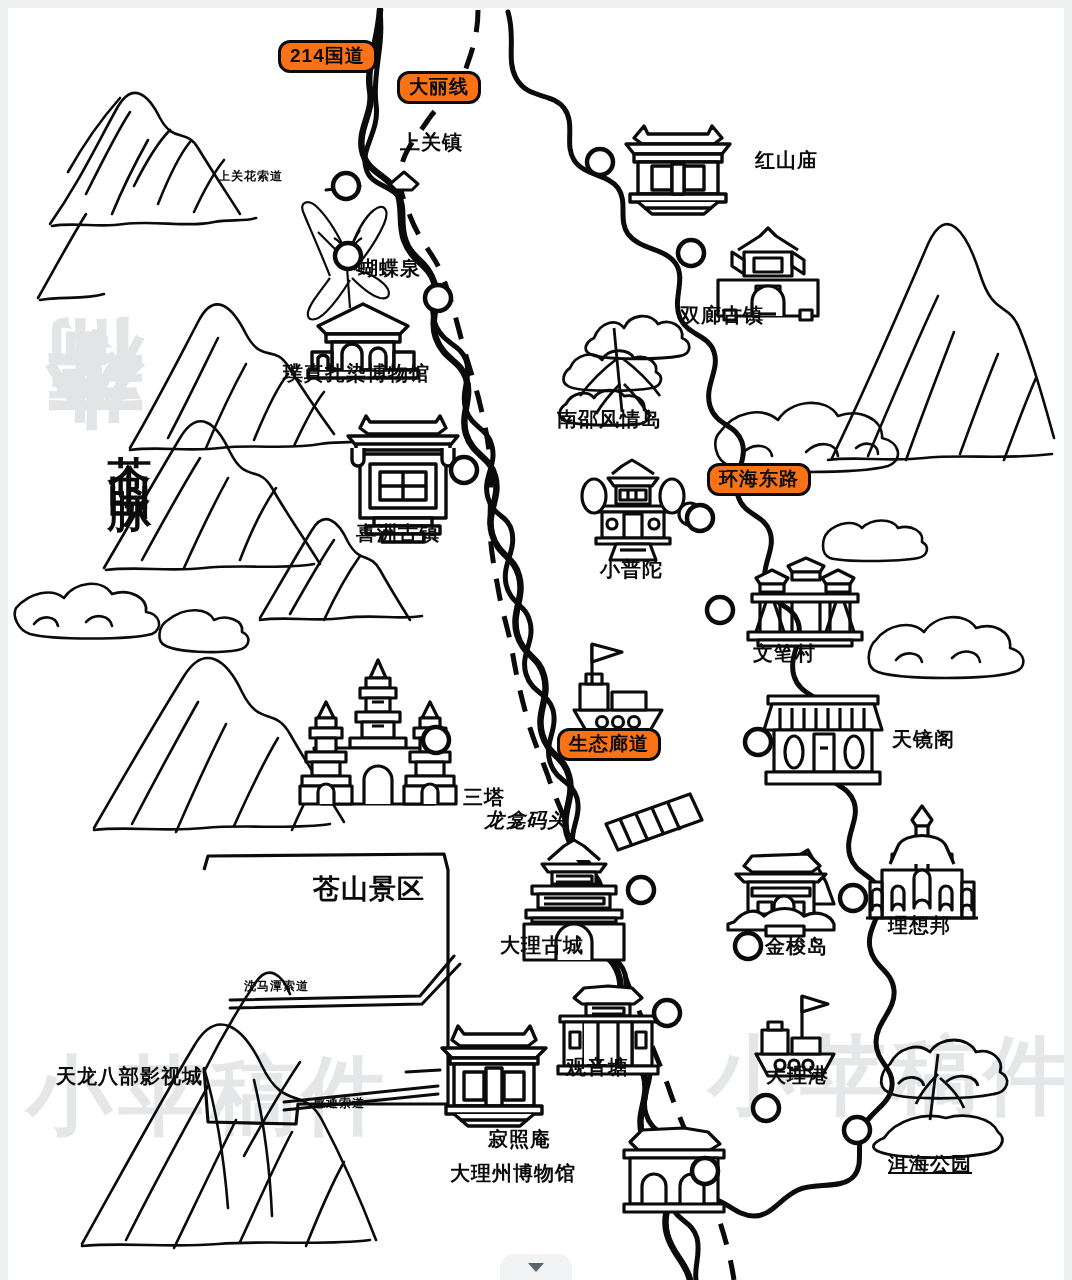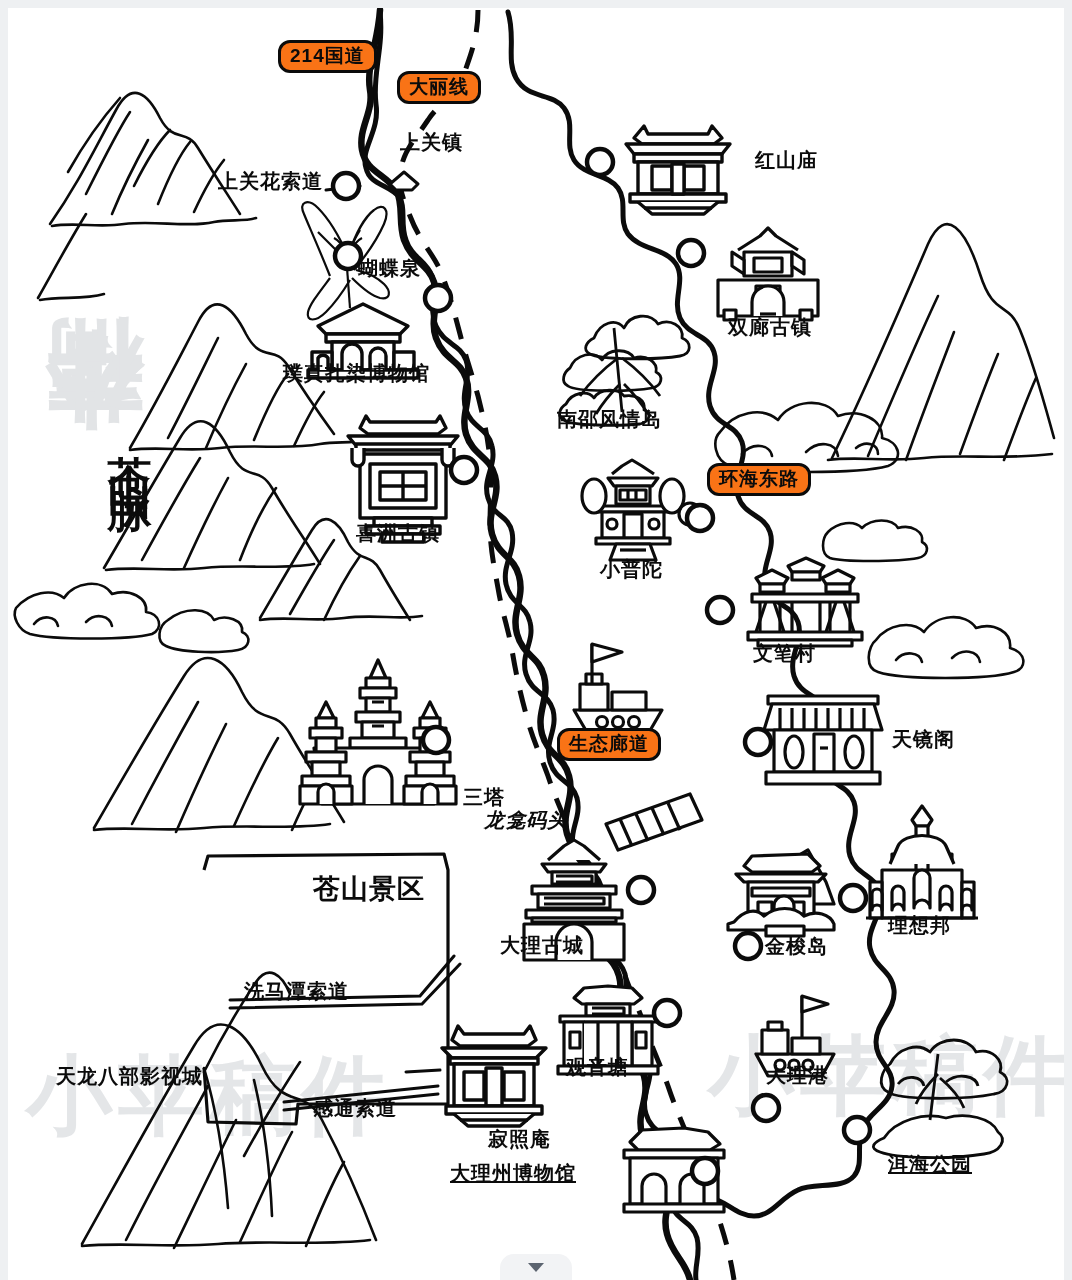--- a/index.html
+++ b/index.html
@@ -49,21 +49,21 @@
   }
   .region-label-v {
     font-size: 44px;
     font-weight: 700;
     writing-mode: vertical-rl;
     text-orientation: upright;
     letter-spacing: 10px;
     line-height: 1;
   }
   .area-label { font-size: 27px; }
-  .cableway-label { font-size: 20px; }
+  .cableway-label { font-size: 12px; }
 
   
   .wm {
     position: absolute;
     color: #e2e4e6;
     font-size: 96px;
     font-weight: 700;
     letter-spacing: 8px;
     writing-mode: vertical-rl;
     text-orientation: upright;
@@ -696,21 +696,21 @@
     <div class="label cableway-label" style="left:305px; top:1087px;">感通索道</div>
 
     <div class="label poi-label" style="left:392px; top:121px;">上关镇</div>
 
     <div class="label poi-label" style="left:350px; top:247px;">蝴蝶泉</div>
 
     <div class="label poi-label" style="left:275px; top:352px;">璞真扎染博物馆</div>
 
     <div class="label poi-label" style="left:747px; top:139px;">红山庙</div>
 
-    <div class="label poi-label" style="left:720px; top:294px;margin-top:12px;">双廊古镇</div>
+    <div class="label poi-label" style="left:672px; top:294px;">双廊古镇</div>
 
     <div class="label poi-label" style="left:549px; top:398px;">南邵风情岛</div>
 
     <div class="label poi-label" style="left:348px; top:512px;font-family:Liberation Mono, monospace;">喜洲古镇</div>
 
     <div class="label poi-label" style="left:592px; top:548px;">小普陀</div>
 
     <div class="label poi-label" style="left:745px; top:632px;">文笔村</div>
 
     <div class="label poi-label" style="left:884px; top:718px;">天镜阁</div>
@@ -722,21 +722,21 @@
     <div class="label poi-label" style="left:757px; top:925px;">金梭岛</div>
 
     <div class="label poi-label" style="left:880px; top:904px;">理想邦</div>
 
     <div class="label poi-label" style="left:492px; top:924px;">大理古城</div>
 
     <div class="label poi-label" style="left:558px; top:1046px;">观音塘</div>
 
     <div class="label poi-label" style="left:440px; top:1118px;margin-left:40px;">寂照庵</div>
 
-    <div class="label poi-label" style="left:442px; top:1152px;text-decoration:underline;">大理州博物馆</div>
+    <div class="label poi-label" style="left:442px; top:1152px;">大理州博物馆</div>
 
     <div class="label poi-label" style="left:48px; top:1055px;">天龙八部影视城</div>
 
     <div class="label poi-label" style="left:758px; top:1054px;">大理港</div>
 
     <div class="label poi-label" style="left:880px; top:1143px;text-decoration:underline;">洱海公园</div>
 
   </div>
 
   <div id="scroll-hint">

